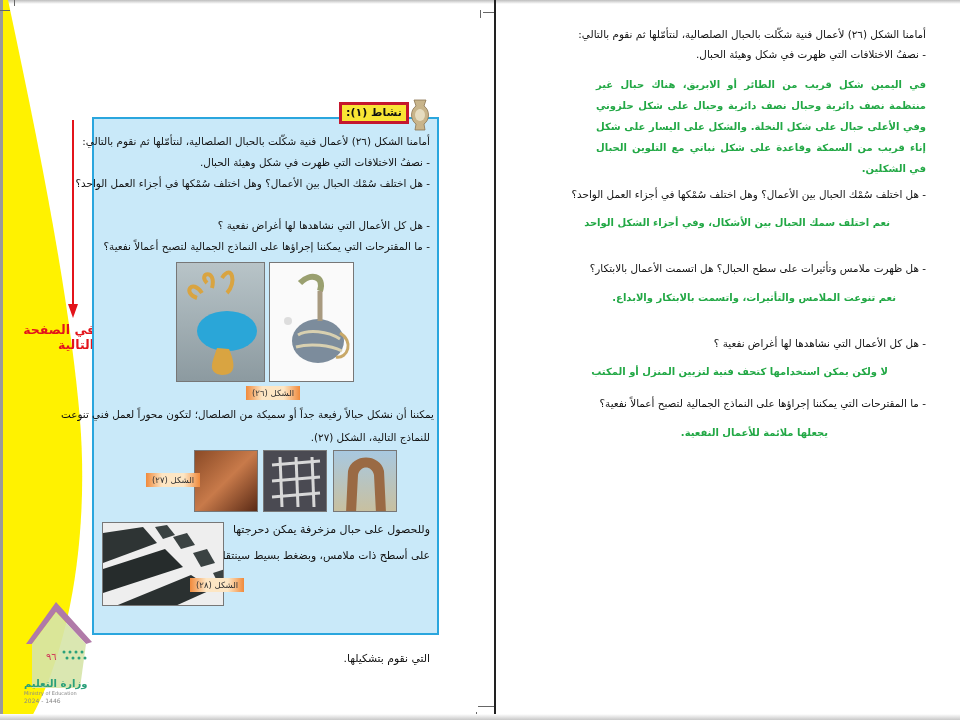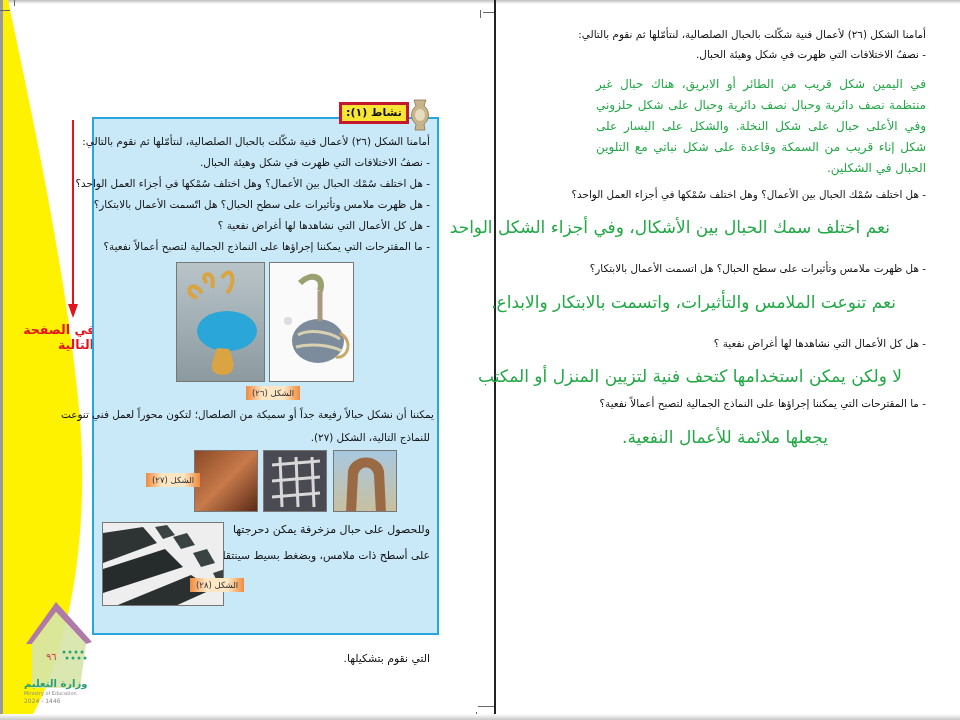--- a/index.html
+++ b/index.html
@@ -38,23 +38,23 @@
 
   .logo { position: absolute; left: 20px; top: 598px; width: 80px; height: 110px; }
   .logo-text { position: absolute; left: 24px; top: 678px; font-size: 10px; color: #2aa07a; font-weight: bold; direction: rtl; }
   .logo-sub { position: absolute; left: 24px; top: 690px; font-size: 5px; color: #888; }
   .logo-year { position: absolute; left: 24px; top: 697px; font-size: 6px; color: #888; }
 
   
   .right-page { position: absolute; left: 496px; top: 0; width: 464px; height: 720px; }
   .r-text { position: absolute; right: 34px; direction: rtl; text-align: right; white-space: nowrap; }
   .q { font-size: 10.4px; color: #111; }
-  .ans { font-size: 17px; color: #22a845; font-weight: normal; margin-left: 24px; }
+  .ans { font-size: 10px; color: #22a845; font-weight: bold; margin-left: 24px; }
   .ans-block { position: absolute; right: 34px; width: 330px; direction: rtl; text-align: justify;
-    text-align-last: right; font-size: 12px; line-height: 21px; color: #22a845; font-weight: normal; }
+    text-align-last: right; font-size: 10px; line-height: 21px; color: #22a845; font-weight: bold; }
 </style>
 </head>
 <body>
 
 <div class="top-shadow"></div>
 <div class="left-edge"></div>
 
 <div class="left-page">
   <svg class="yellow-wedge" viewBox="0 0 494 720">
     <path d="M3,0 L8,0 C40,150 70,300 80,420 C88,520 75,640 30,720 L3,720 Z" fill="#fff200"></path>
@@ -70,21 +70,20 @@
 
   <div class="activity-title">نشاط (١):</div>
   <svg class="vase-icon" viewBox="0 0 24 34">
     <path d="M6,2 L18,2 L16,8 C22,12 22,22 16,26 L17,32 L7,32 L8,26 C2,22 2,12 8,8 Z" fill="#c8b48a" stroke="#8a7450" stroke-width="0.8"></path>
     <ellipse cx="12" cy="17" rx="5" ry="6" fill="#e6dcc0"></ellipse>
   </svg>
 
   <div class="act-text" style="top:131px;">أمامنا الشكل (٢٦) لأعمال فنية شكّلت بالحبال الصلصالية، لنتأمّلها ثم نقوم بالتالي:</div>
   <div class="act-text" style="top:152px;">- نصفُ الاختلافات التي ظهرت في شكل وهيئة الحبال.</div>
   <div class="act-text" style="top:173px;">- هل اختلف سُمْك الحبال بين الأعمال؟ وهل اختلف سُمْكها في أجزاء العمل الواحد؟</div>
-  <div class="act-text" style="top:194px;">- هل ظهرت ملامس وتأثيرات على سطح الحبال؟ هل اتّسمت الأعمال بالابتكار؟</div>
   <div class="act-text" style="top:215px;">- هل كل الأعمال التي نشاهدها لها أغراض نفعية ؟</div>
   <div class="act-text" style="top:236px;">- ما المقترحات التي يمكننا إجراؤها على النماذج الجمالية لتصبح أعمالاً نفعية؟</div>
 
   <div class="photo" style="left:176px; top:262px; width:89px; height:120px; background: linear-gradient(#b8c4c8, #8c9aa0);">
     <svg width="89" height="120" viewBox="0 0 89 120">
       <path d="M30,20 C20,10 40,5 35,25 M45,15 C55,0 60,20 50,30 M20,35 C5,30 15,15 25,30" stroke="#d9a441" stroke-width="4" fill="none"></path>
       <ellipse cx="50" cy="68" rx="30" ry="20" fill="#2aa6d8"></ellipse>
       <path d="M40,85 C35,100 30,110 45,112 C60,112 58,100 52,86 Z" fill="#d9a441"></path>
     </svg>
   </div>
@@ -175,19 +174,19 @@
 
   <div class="ans-block" style="top:74px;">في اليمين شكل قريب من الطائر أو الابريق، هناك حبال غير منتظمة نصف دائرية وحبال نصف دائرية وحبال على شكل حلزوني وفي الأعلى حبال على شكل النخلة. والشكل على اليسار على شكل إناء قريب من السمكة وقاعدة على شكل نباتي مع التلوين الحبال في الشكلين.</div>
 
   <div class="r-text q" style="top:188px;">- هل اختلف سُمْك الحبال بين الأعمال؟ وهل اختلف سُمْكها في أجزاء العمل الواحد؟</div>
   <div class="r-text ans" style="top:217px; right:70px;">نعم اختلف سمك الحبال بين الأشكال، وفي أجزاء الشكل الواحد</div>
 
   <div class="r-text q" style="top:262px;">- هل ظهرت ملامس وتأثيرات على سطح الحبال؟ هل اتسمت الأعمال بالابتكار؟</div>
   <div class="r-text ans" style="top:292px; right:64px;">نعم تنوعت الملامس والتأثيرات، واتسمت بالابتكار والابداع.</div>
 
   <div class="r-text q" style="top:337px;">- هل كل الأعمال التي نشاهدها لها أغراض نفعية ؟</div>
-  <div class="r-text ans" style="top:366px; right:58px;">لا ولكن يمكن استخدامها كتحف فنية لتزيين المنزل أو المكتب</div>
+  <div class="r-text ans" style="top:366px; right:72px;">لا ولكن يمكن استخدامها كتحف فنية لتزيين المنزل أو المكتب</div>
 
   <div class="r-text q" style="top:397px;">- ما المقترحات التي يمكننا إجراؤها على النماذج الجمالية لتصبح أعمالاً نفعية؟</div>
   <div class="r-text ans" style="top:427px; right:132px;">يجعلها ملائمة للأعمال النفعية.</div>
 </div>
 
 <div class="bottom-shadow"></div>
 
 </body></html>

